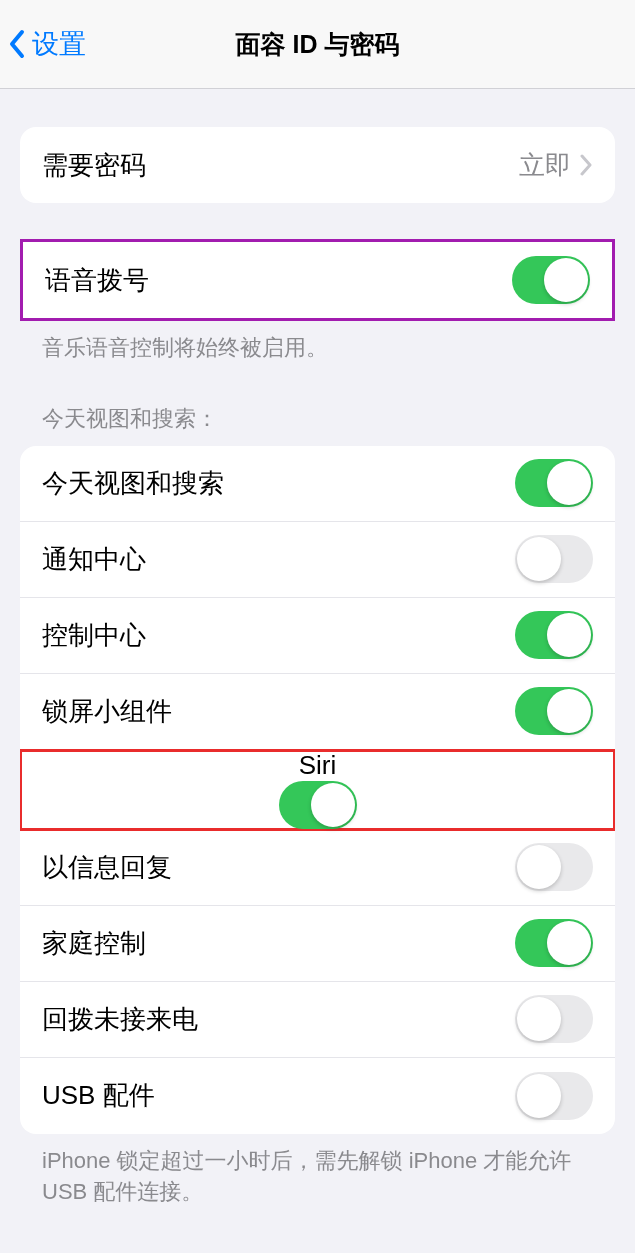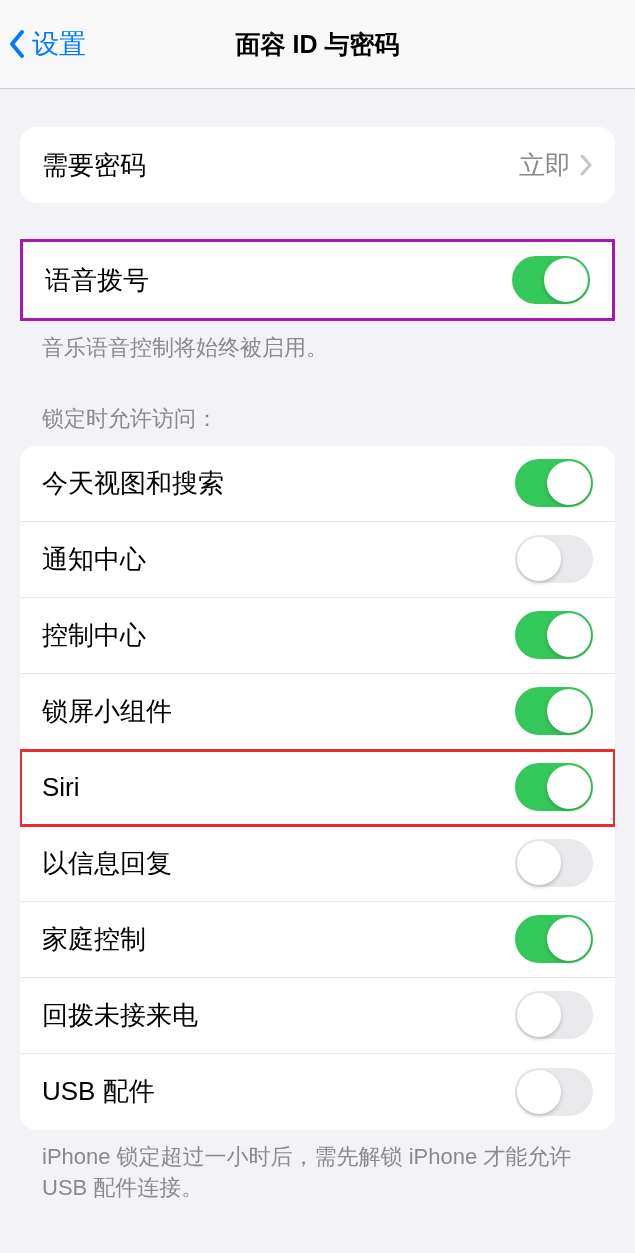--- a/index.html
+++ b/index.html
@@ -70,20 +70,21 @@
       min-height: 76px;
       padding: 0 22px;
       border-bottom: 1px solid #e5e5ea;
     }
     .row:last-child {
       border-bottom: none;
     }
     .row.highlighted {
       outline: 3px solid #e92c2c;
       outline-offset: -2px;
+      flex-direction: column;
     }
     .row-label {
       flex: 1;
       font-size: 26px;
       color: #000;
     }
     .row-value {
       font-size: 26px;
       color: #8a8a8e;
       margin-right: 8px;
@@ -168,21 +169,21 @@
   <div class="group highlighted">
     <div class="row">
       <span class="row-label">语音拨号</span>
       <div class="toggle on">
         <div class="toggle-knob"></div>
       </div>
     </div>
   </div>
   <div class="footer-text">音乐语音控制将始终被启用。</div>
 
-  <div class="header-text">锁定时允许访问：</div>
+  <div class="header-text">今天视图和搜索：</div>
   <div class="group after-header" id="allow-access-group">
   <div class="row">
         <span class="row-label">今天视图和搜索</span>
         <div class="toggle on">
           <div class="toggle-knob"></div>
         </div>
       </div>
       <div class="row">
         <span class="row-label">通知中心</span>
         <div class="toggle off">

